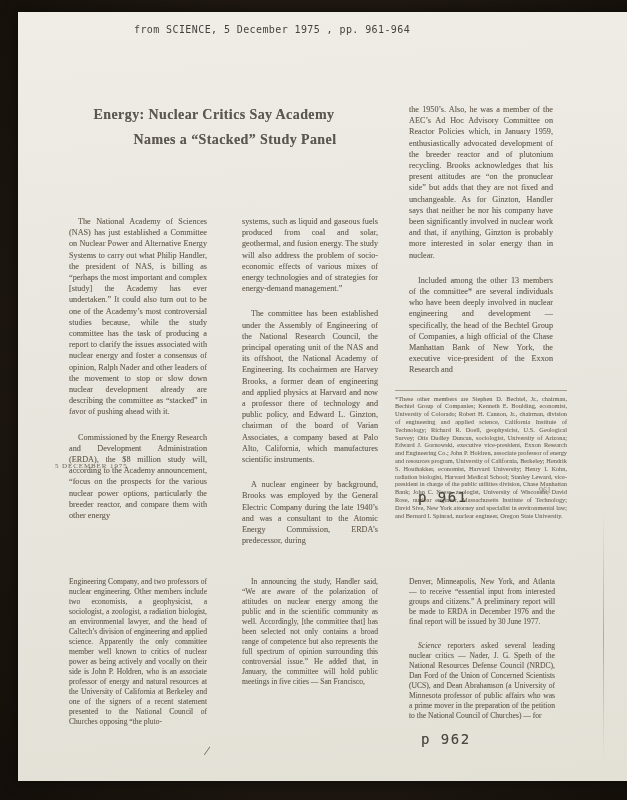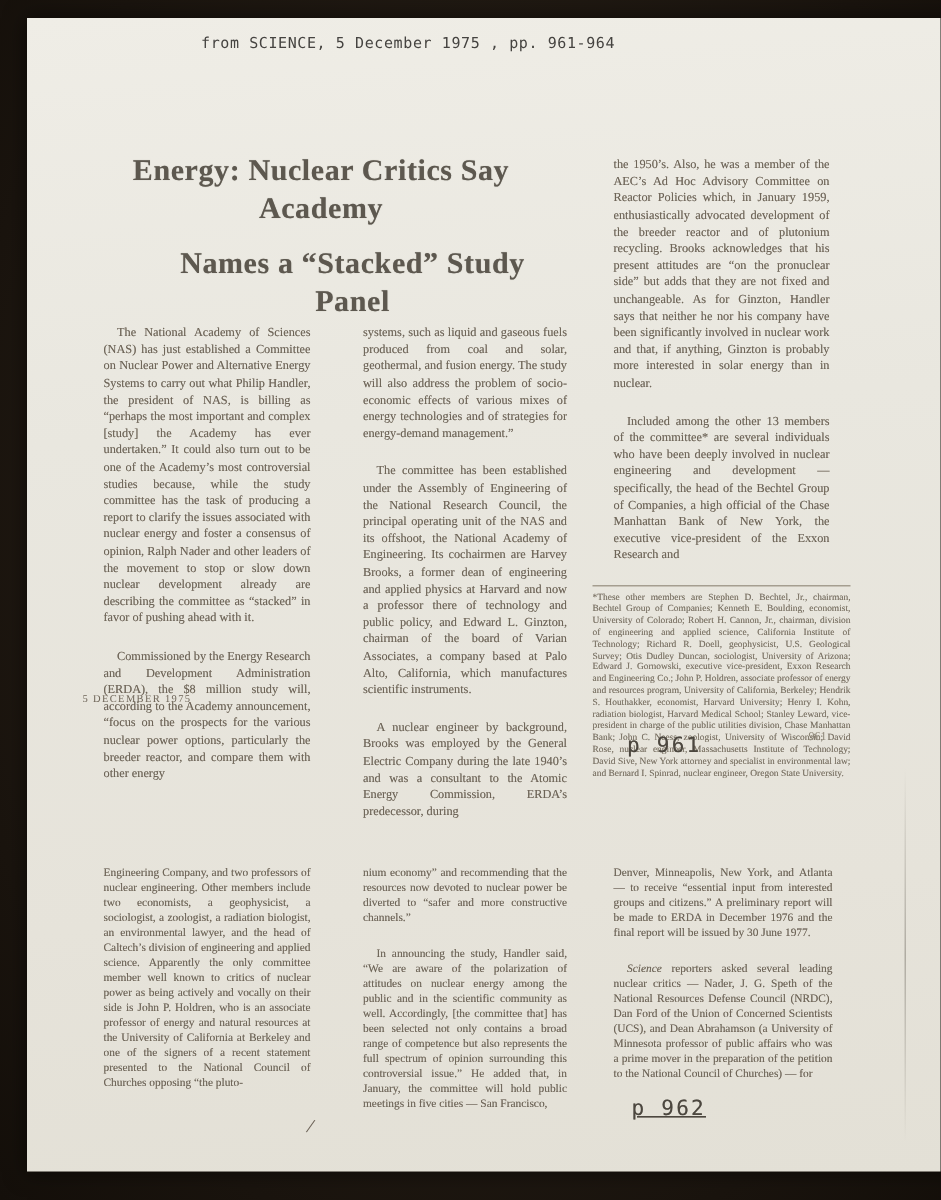--- a/index.html
+++ b/index.html
@@ -19,25 +19,25 @@
     padding-left:44px;
   }
   .src-header{
     position:absolute;left:116px;top:12px;
     font-family:"DejaVu Sans Mono",monospace;
     font-size:10px;color:#454340;letter-spacing:0.4px;white-space:nowrap;
   }
   .title{
     position:absolute;left:46px;top:90px;width:300px;
     text-align:center;font-family:"Liberation Serif",serif;
-    font-size:20px;font-weight:600;color:#5d584f;
+    font-size:14px;font-weight:600;color:#5d584f;
     letter-spacing:0.4px;line-height:25px;
     text-shadow:0 0 0.5px rgba(93,88,79,0.55);
   }
-  .t2{margin-left:42px;margin-top:12px;}
+  .t2{margin-left:42px;}
   .col{
     position:absolute;
     font-family:"Liberation Serif",serif;
     font-size:8.2px;line-height:11.2px;
     text-align:justify;color:#6e6558;
     text-shadow:0 0 0.3px rgba(110,101,88,0.55);
   }
   .col p{margin:14px;}
   .col p.indent{text-indent:9px;}
   .col1u{left:37px;top:190px;width:166px;}
@@ -56,21 +56,21 @@
     position:absolute;left:521px;top:474px;
     font-family:"Liberation Serif",serif;
     font-size:8px;color:#8e8678;
   }
   .stamp{
     position:absolute;font-family:"DejaVu Sans Mono",monospace;
     color:#4c473f;font-size:14px;letter-spacing:1.5px;
     text-shadow:0 0 0.4px rgba(76,71,63,0.5);
   }
   .stamp1{left:400px;top:477px;}
-  .stamp2{left:403px;top:719px;text-decoration:underline;}
+  .stamp2{left:403px;top:719px;}
   .lower{font-size:7.6px;line-height:10px;}
   .col1l{left:37px;top:551px;width:166px;}
   .col2l{left:210px;top:551px;width:164px;}
   .col3l{left:377px;top:551px;width:174px;}
   .slash{
     position:absolute;left:187px;top:731px;
     font-family:"Liberation Serif",serif;font-style:italic;
     font-size:13px;color:#6b6156;transform:rotate(8deg);
   }
   .crease{
@@ -113,21 +113,20 @@
     <div class="pgnum">961</div>
     <div class="stamp stamp1">p 961</div>
 
     <div class="col lower col1l">
       <p>Engineering Company, and two professors of nuclear engineering. Other members include two economists, a geophysicist, a sociologist, a zoologist, a radiation biologist, an environmental lawyer, and the head of Caltech’s division of engineering and applied science. Apparently the only committee member well known to critics of nuclear power as being actively and vocally on their side is John P. Holdren, who is an associate professor of energy and natural resources at the University of California at Berkeley and one of the signers of a recent statement presented to the National Council of Churches opposing “the pluto-</p>
     </div>
 
     <div class="slash">/</div>
 
     <div class="col lower col2l">
-      <p>nium economy” and recommending that the resources now devoted to nuclear power be diverted to “safer and more constructive channels.”</p>
       <p class="indent">In announcing the study, Handler said, “We are aware of the polarization of attitudes on nuclear energy among the public and in the scientific community as well. Accordingly, [the committee that] has been selected not only contains a broad range of competence but also represents the full spectrum of opinion surrounding this controversial issue.” He added that, in January, the committee will hold public meetings in five cities — San Francisco,</p>
     </div>
 
     <div class="col lower col3l">
       <p>Denver, Minneapolis, New York, and Atlanta — to receive “essential input from interested groups and citizens.” A preliminary report will be made to ERDA in December 1976 and the final report will be issued by 30 June 1977.</p>
       <p class="indent"><i>Science</i><span> reporters asked several leading nuclear critics — Nader, J. G. Speth of the National Resources Defense Council (NRDC), Dan Ford of the Union of Concerned Scientists (UCS), and Dean Abrahamson (a University of Minnesota professor of public affairs who was a prime mover in the preparation of the petition to the National Council of Churches) — for</span></p>
     </div>
 
     <div class="stamp stamp2">p 962</div>
 

